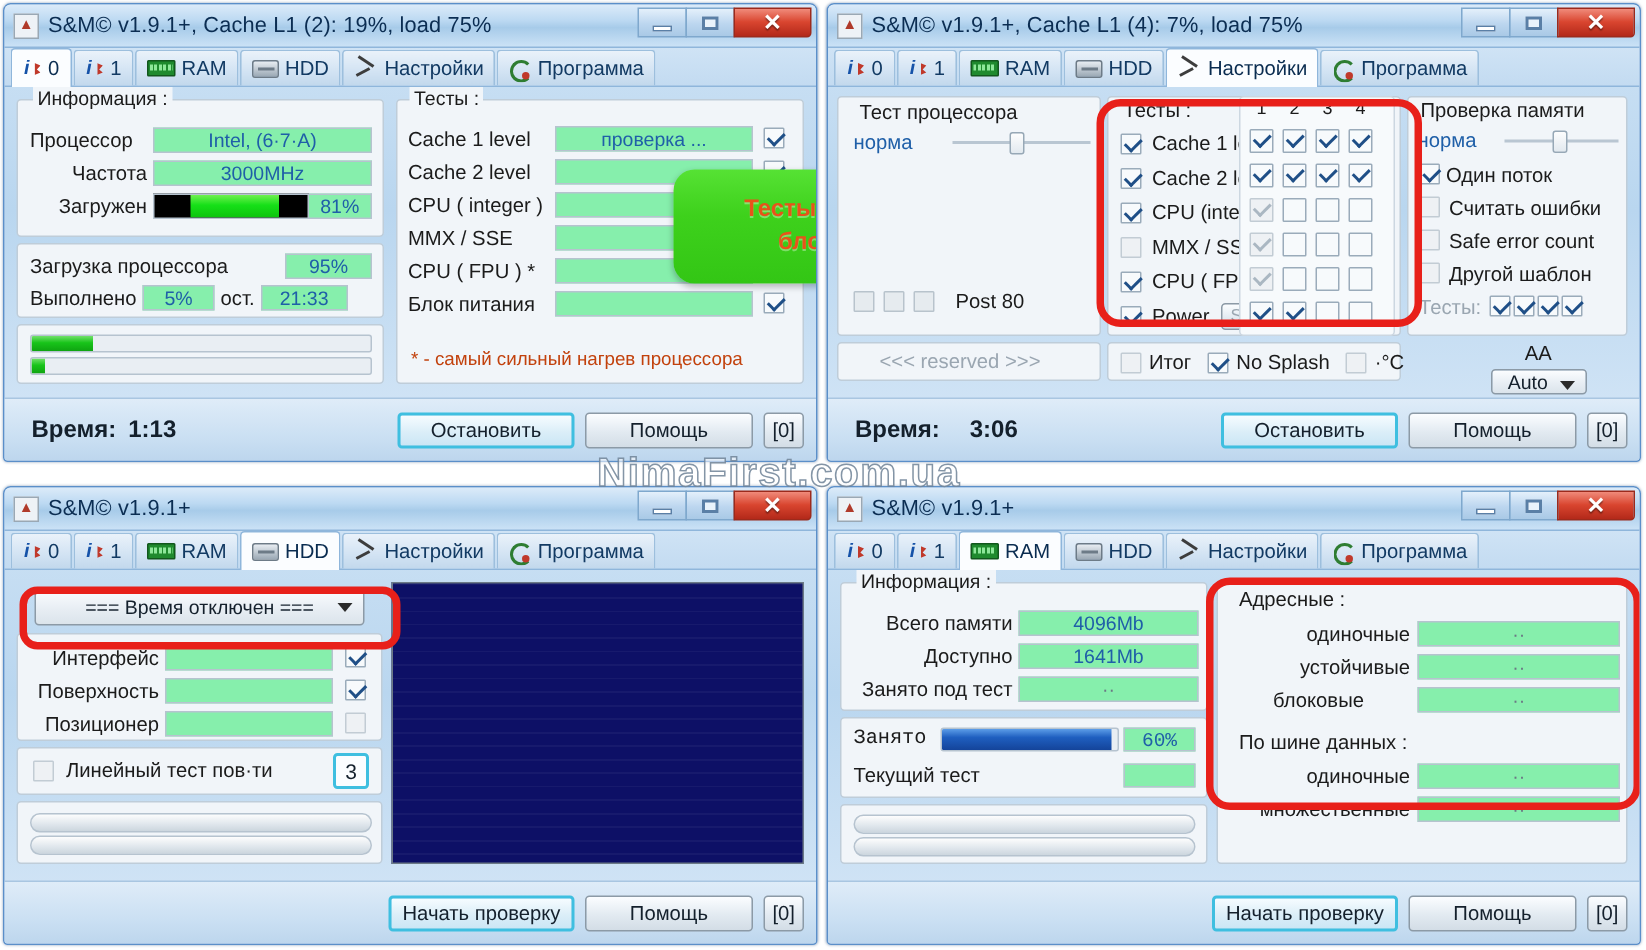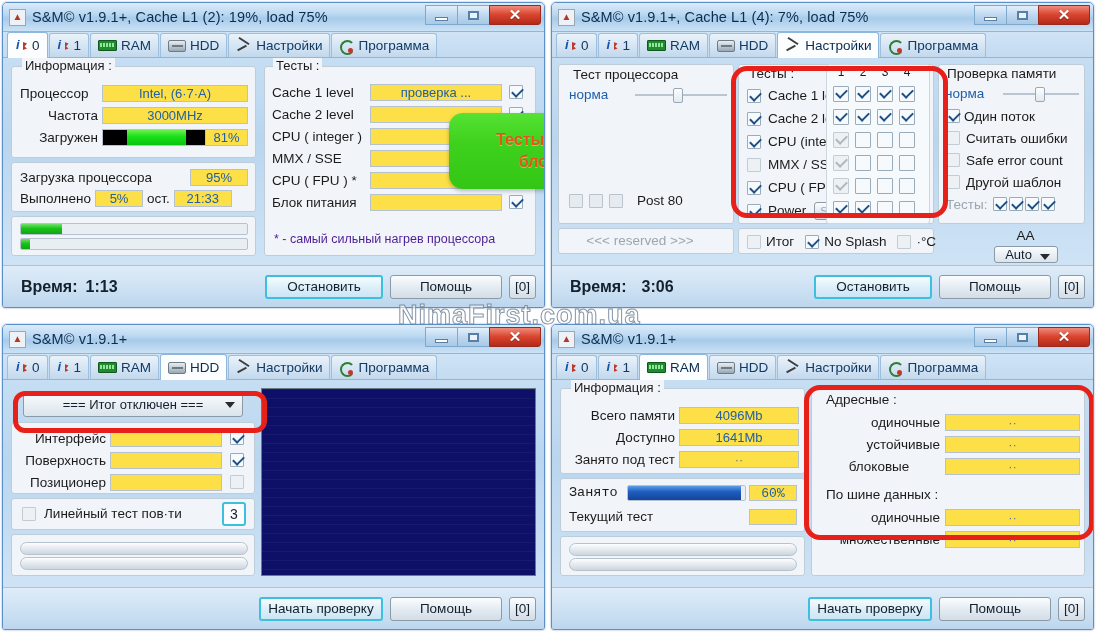--- a/index.html
+++ b/index.html
@@ -102,21 +102,21 @@
     border: 1px solid #bfcdd9; border-radius: 3px;
     background: #f1f5f9;
     position: relative;
   }
   .gtitle {
     position:absolute; top:-1px; left:9px; padding:0 0px;
     background:transparent; font-size:13px; color:#1b1b1b;
   }
   .lbl { font-size:13.5px; color:#1b1b1b; white-space:nowrap; }
   .field {
-    background:#fde047; border:1px solid #b6c3cf;
+    background:#86efac; border:1px solid #b6c3cf;
     height: 17px; font-size:13px; color:#1f5fa8;
     display:flex; align-items:center; justify-content:center;
     overflow:hidden; white-space:nowrap;
   }
   .field.dashed { color:#6b7884; }
 
   
   .cb {
     width:14px;height:14px;border:1px solid #9aabba;background:#f7fafc;
     display:inline-block;position:relative;vertical-align:middle;border-radius:1px;
@@ -193,21 +193,21 @@
     font-size:27px;font-weight:bold;letter-spacing:1px;
     color:rgba(255,255,255,.55);
     -webkit-text-stroke:1px rgba(110,130,150,.85);
     white-space:nowrap;pointer-events:none;
   }
 
   .hddview{background:#0d1066;border:1px solid #6c7a86;position:relative;overflow:hidden;}
   .hddview:after{content:"";position:absolute;inset:0;
     background:repeating-linear-gradient(180deg, rgba(255,255,255,.045) 0 1px, transparent 1px 9px);}
 
-  .note{font-size:12.5px;color:#4c1d95;white-space:nowrap;}
+  .note{font-size:12.5px;color:#c2410c;white-space:nowrap;}
   .tiny{font-size:12px;}
   .dimtxt{color:#9aa6b1;}
   .bluetxt{color:#1f5fa8;}
 </style>
 </head>
 <body>
 
 <div id="root">
 
   <div class="win" style="left:2px;top:2px;width:543px;height:306px;">
@@ -564,21 +564,21 @@
           </div>
         <div class="combo" style="width:64px;">
             <span style="margin-right:14px;">Auto</span>
             <i class="arw"></i>
           </div>
       </div>
     </div>
 
     <div class="footer">
       <div class="timelbl">Время:</div>
-      <div class="timelbl" style="margin-left:15px;text-align:right;">3:06</div>
+      <div class="timelbl" style="margin-left:20px;text-align:right;">3:06</div>
       <div style="margin-left:auto;display:flex;align-items:center;gap:7px;margin-right:8px;">
         <div class="btn primary" style="width:118px;">Остановить</div>
         <div class="btn" style="width:112px;">Помощь</div>
         <div class="btn sq">[0]</div>
       </div>
     </div>
 
     <div class="ring" style="left:179px;top:63px;width:217px;height:152px;z-index:25;"></div>
   </div>
 
@@ -621,21 +621,21 @@
           <span>Настройки</span>
         </div>
       <div class="tab">
           <span class="ic ic-prog"></span>
           <span>Программа</span>
         </div>
     </div>
 
     <div class="client" style="height:200px;">
       <div class="combo" style="position:absolute;left:20px;top:12px;width:220px;height:25px;">
-        <span>=== Итог отключен ===</span>
+        <span>=== Время отключен ===</span>
         <i class="arw" style="top:9px;"></i>
       </div>
 
       <div class="gbox" style="position:absolute;left:8px;top:42px;width:244px;height:72px;">
         <div style="position:absolute;left:4px;top:4px;width:236px;">
           <div style="display:flex;align-items:center;height:22px;">
             <span class="lbl" style="width:90px;text-align:right;">Интерфейс</span>
             <span class="field" style="flex:1;margin-left:4px;"></span>
             <span style="width:30px;display:flex;justify-content:center;">
                 <span class="cb on"></span>

